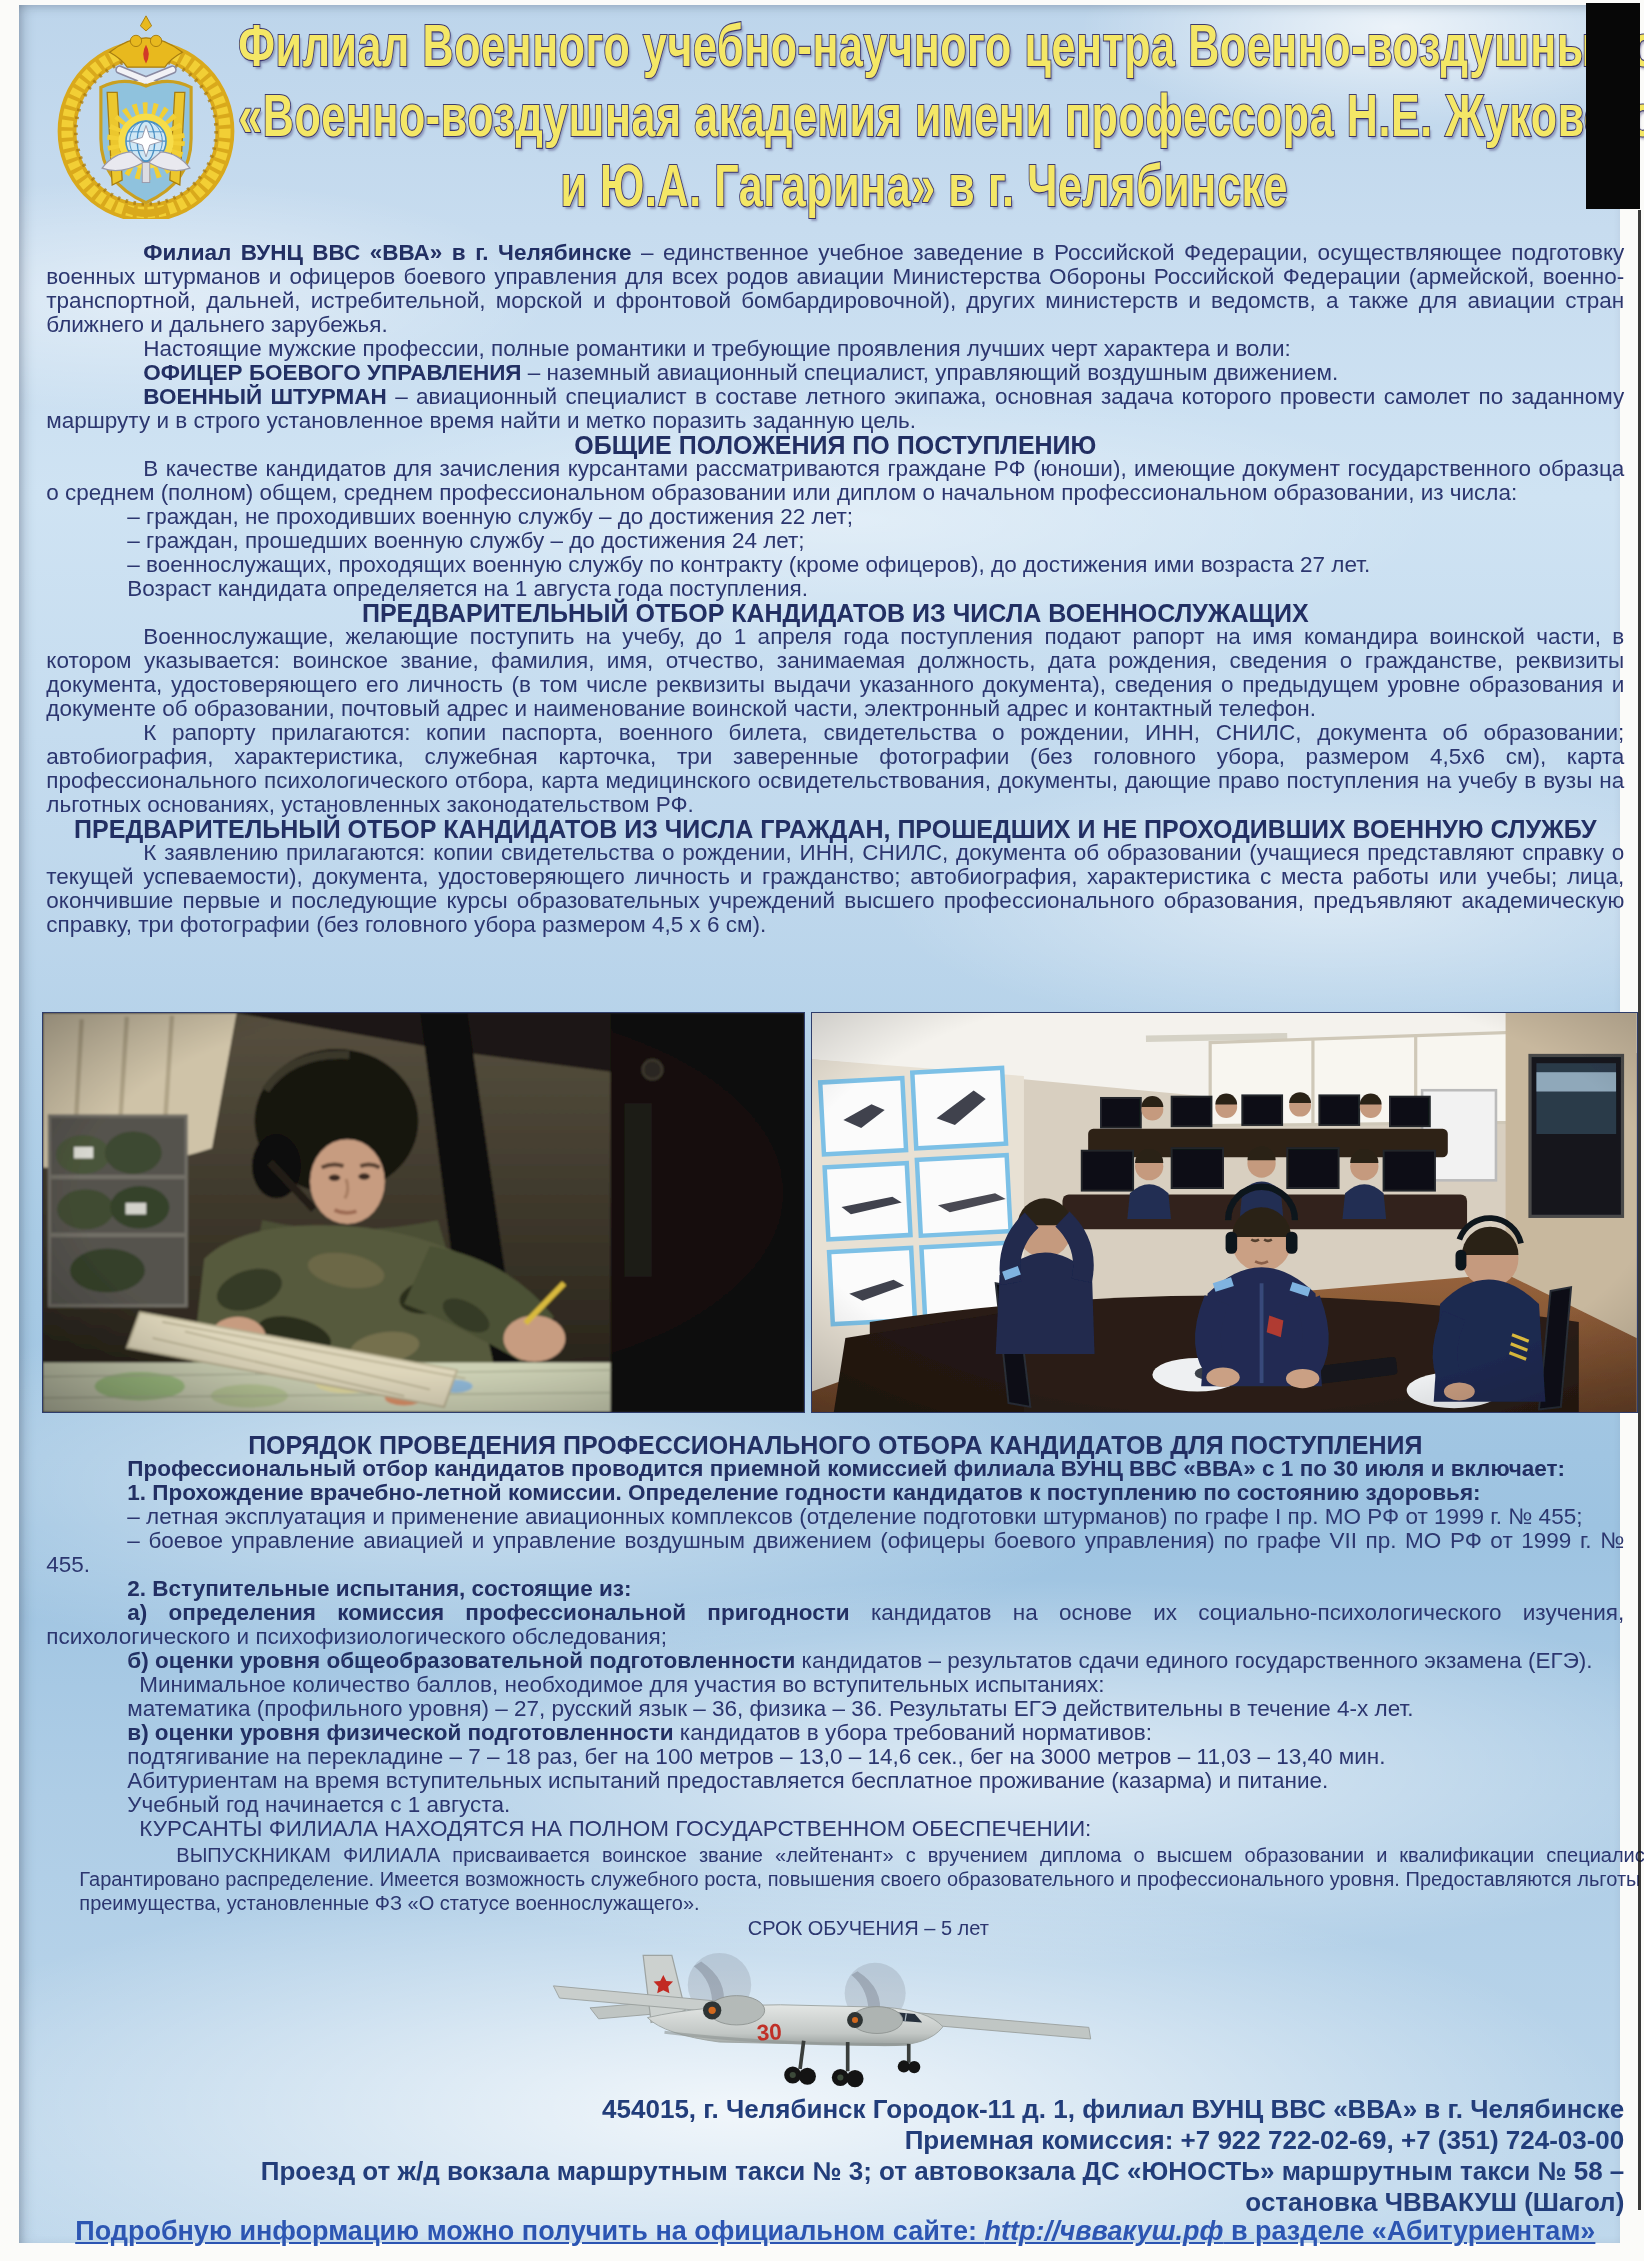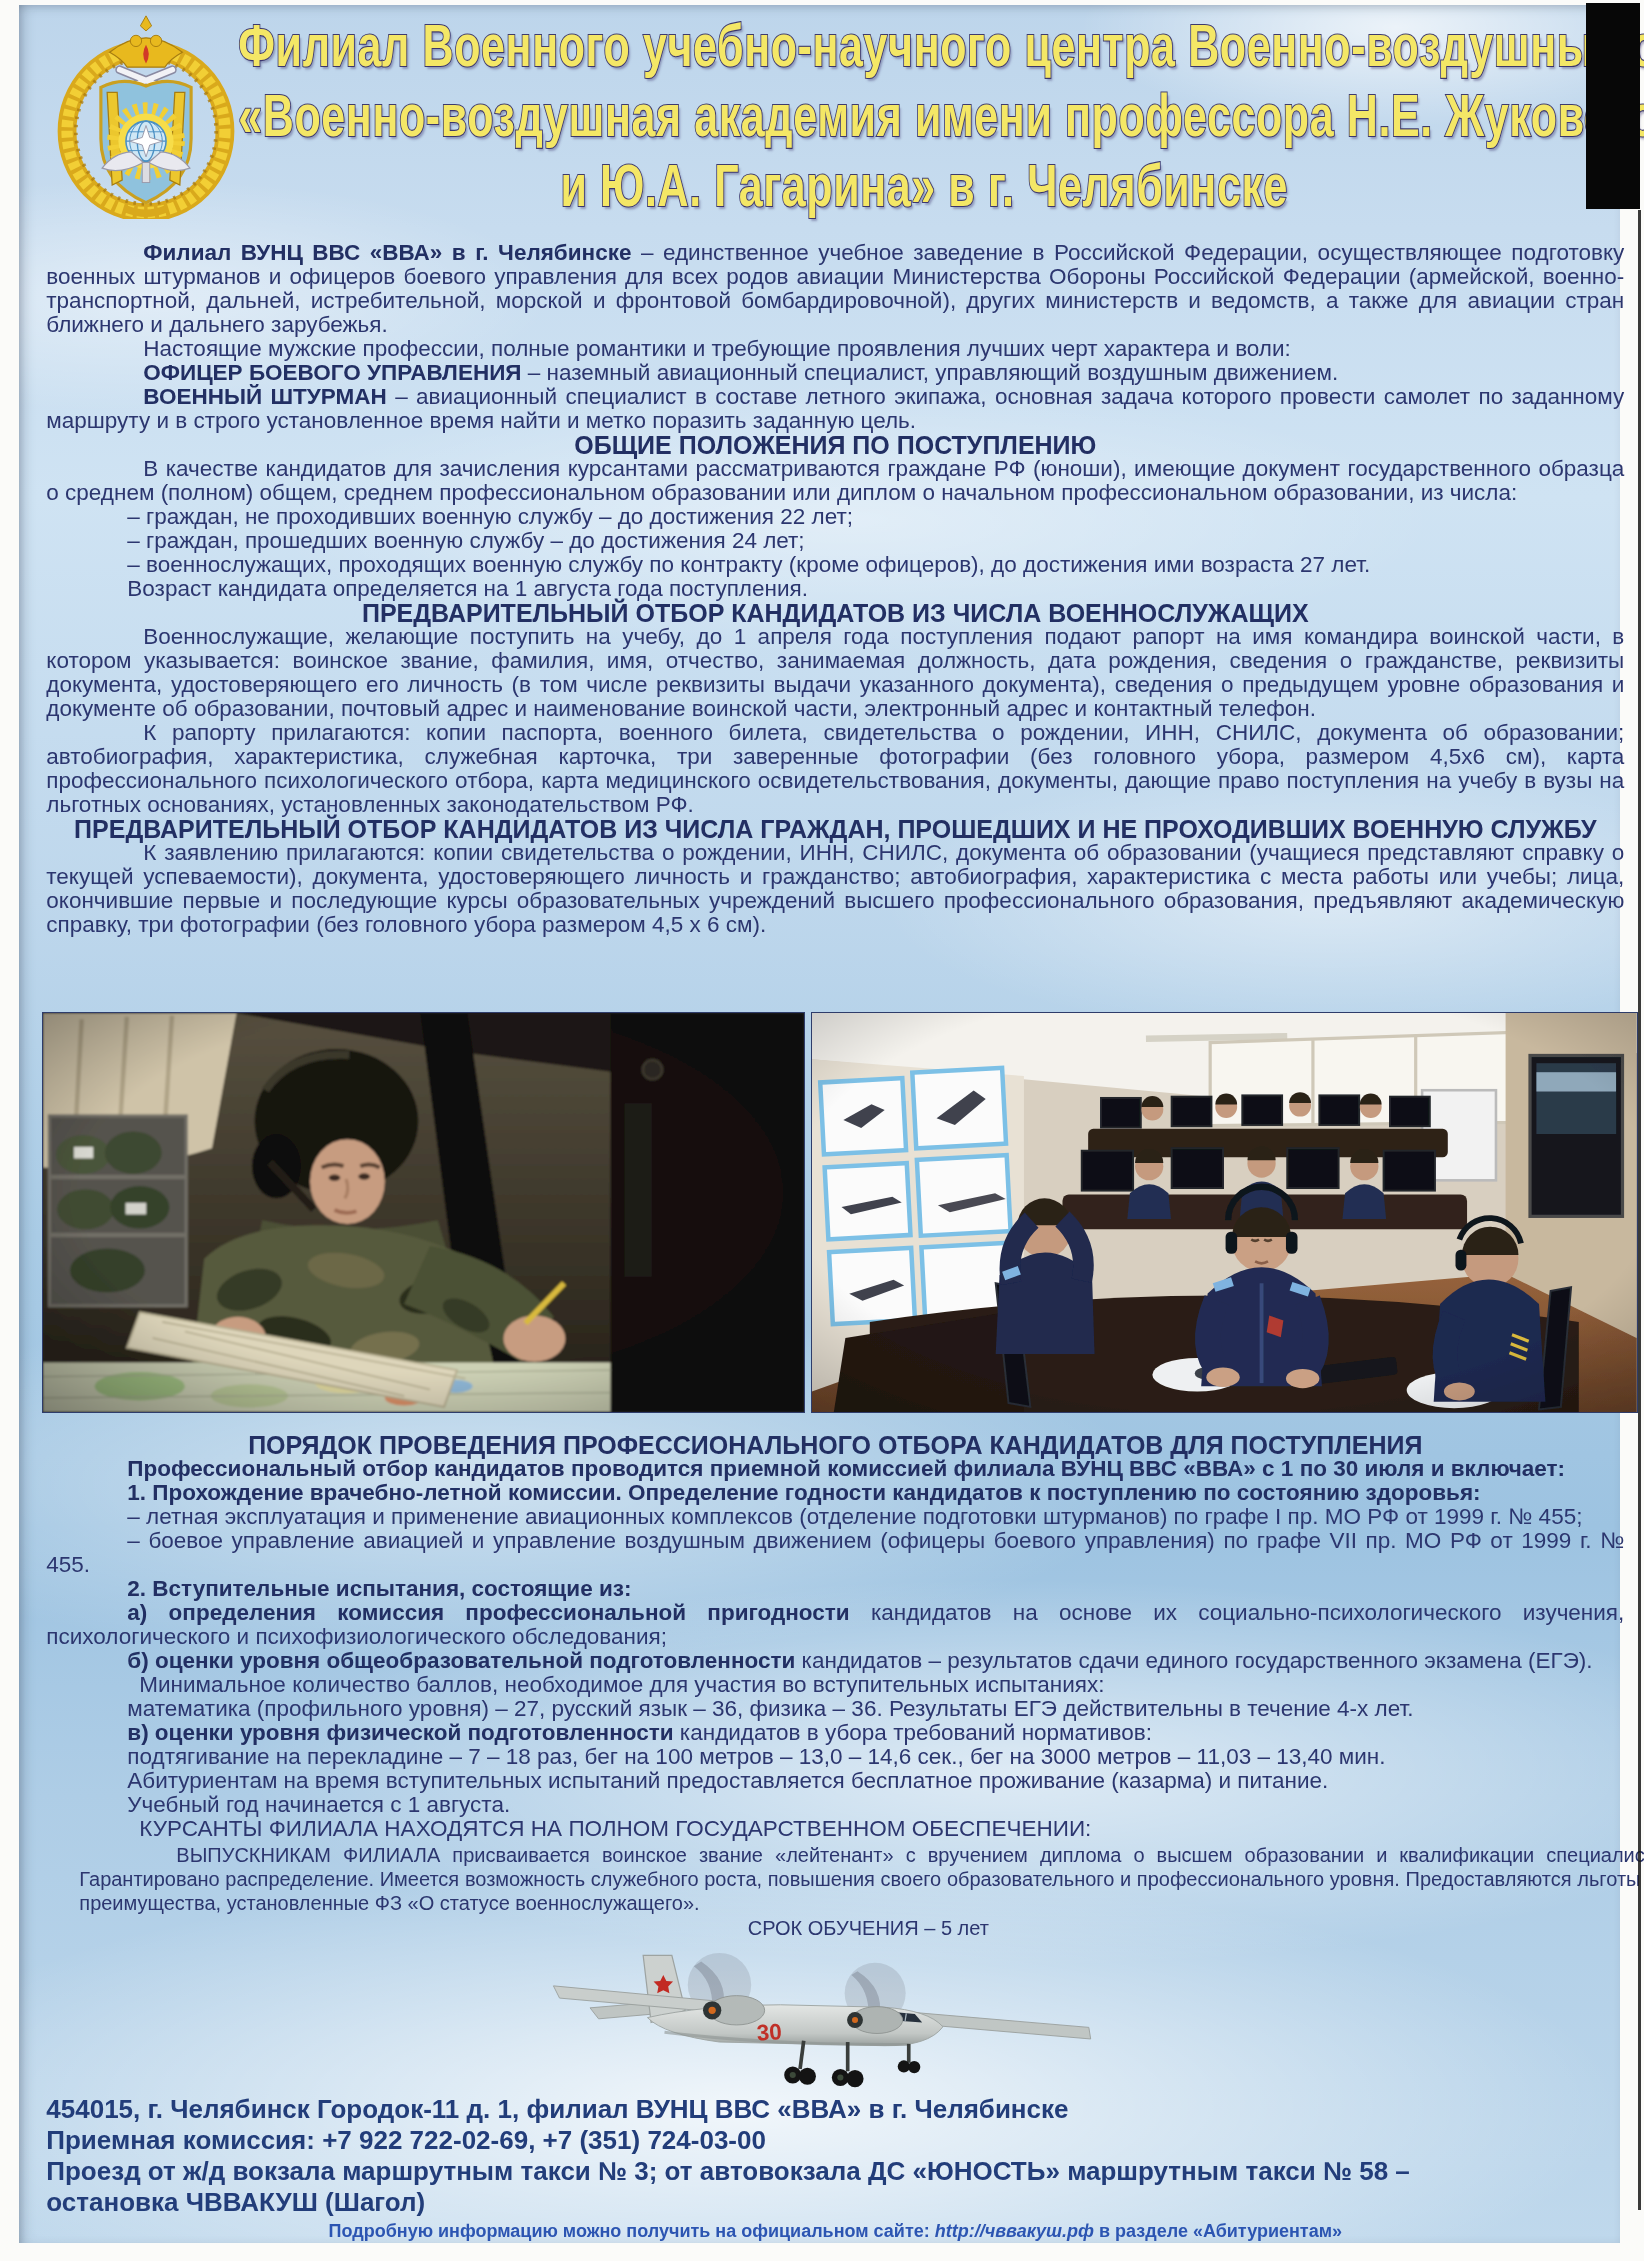--- a/index.html
+++ b/index.html
@@ -41,24 +41,24 @@
   .duration{text-align:center;margin-top:0.6px;}
   
   .photos{position:absolute;top:1007px;left:22.5px;width:1596px;height:401px;display:flex;gap:6.4px;}
   .ph{margin:0;border:1.9px solid #2e3c6a;box-sizing:border-box;overflow:hidden;background:#222;}
   .ph-left{width:763px;}
   .ph-right{flex:1;}
   .ph svg{display:block;width:100%;height:100%;}
   
   .plane{position:absolute;left:499px;top:1944px;width:580px;height:147px;}
   
-  .footer{position:absolute;top:2089px;left:27px;width:1578px;text-align:left;font-weight:bold;
+  .footer{position:absolute;top:2089px;left:27px;width:1578px;text-align:right;font-weight:bold;
           font-size:26px;line-height:31px;color:#223d7a;}
   .info{position:absolute;top:2211px;left:27px;width:1578px;text-align:center;font-weight:bold;
-        font-size:18px;line-height:31px;color:#2c55b2;}
+        font-size:27px;line-height:31px;color:#2c55b2;text-decoration:underline;}
   .info i{font-style:italic;}
 </style>
 </head>
 <body>
 
 <div class="page">
  <div class="poster">
 
   <svg class="emblem" viewBox="0 0 300 330">
     <g>

